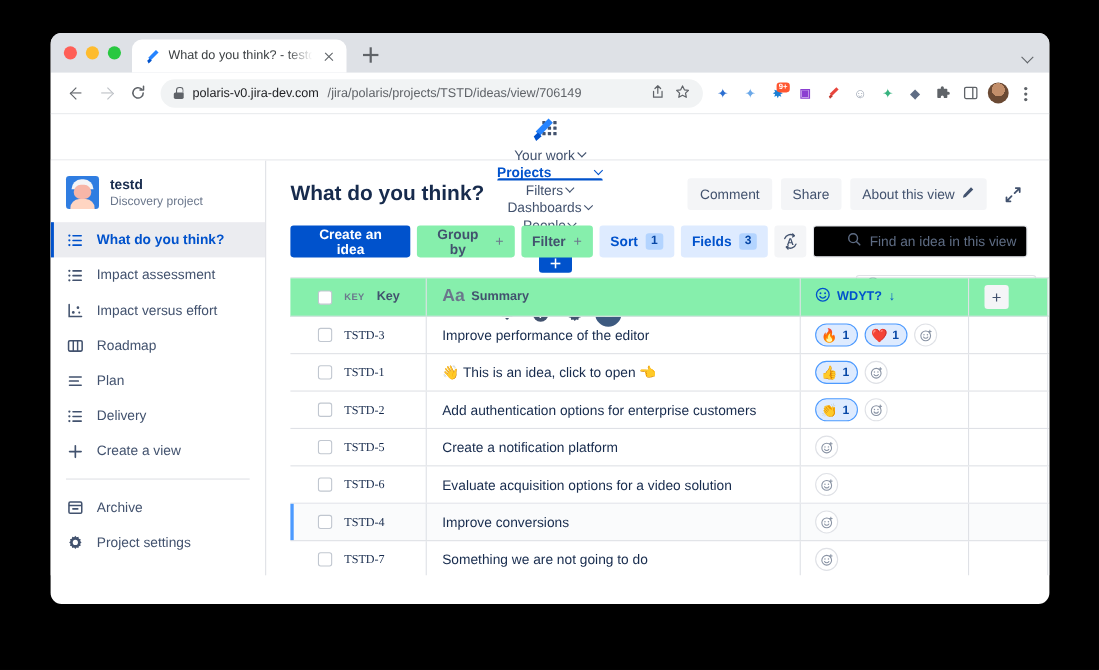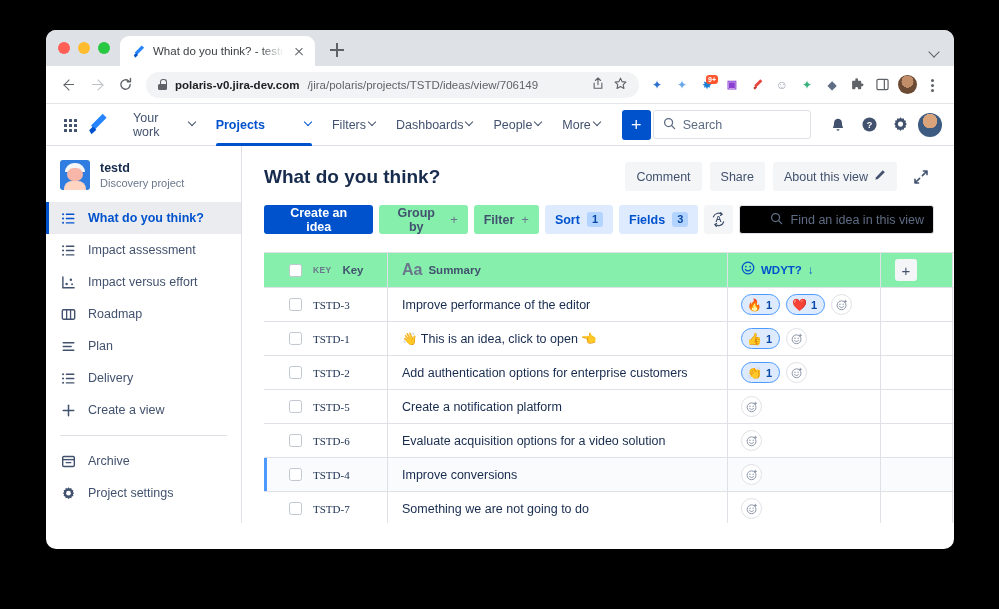--- a/index.html
+++ b/index.html
@@ -114,21 +114,21 @@
   }
   .lock { width: 9px; height: 11px; position: relative; flex: 0 0 9px; }
   .lock::before {
     content: ""; position: absolute; left: 0; bottom: 0; width: 9px; height: 6.5px;
     background: #5f6368; border-radius: 1.5px;
   }
   .lock::after {
     content: ""; position: absolute; left: 2px; top: 0; width: 5px; height: 6px;
     border: 1.4px solid #5f6368; border-bottom: none; border-radius: 3px 3px 0 0;
   }
-  .url-host { color: #202124; font-weight: 700; white-space: nowrap; }
+  .url-host { color: #202124; font-weight: 400; white-space: nowrap; }
   .url-path { color: #5f6368; white-space: nowrap; }
   .url-right { margin-left: auto; display: flex; gap: 10px; align-items: center; }
 
   .omni-icons { display: flex; align-items: center; gap: 1px; }
   .oi { width: 24px; height: 24px; display: flex; align-items: center; justify-content: center; position: relative; cursor: pointer; font-size: 12px; }
   .kebab { width: 18px; height: 18px; position: relative; cursor: pointer; }
   .kebab span { position: absolute; left: 8px; width: 3px; height: 3px; border-radius: 50%; background: #5f6368; }
   .kebab span:nth-child(1) { top: 3px; }
   .kebab span:nth-child(2) { top: 8px; }
   .kebab span:nth-child(3) { top: 13px; }
@@ -142,21 +142,21 @@
     background: #ff5630; color: #fff;
     font-size: 7px; line-height: 9px;
     border-radius: 3px; padding: 0 2px; font-weight: 700;
   }
 
   
   .jira-nav {
     height: 42px; background: #ffffff;
     border-bottom: 1px solid #dfe1e6;
     display: flex; align-items: center;
-    padding: 0 12px; gap: 2px;
+    padding: 0 12px; gap: 2px; flex-direction: column;
   }
   .grid-icon { width: 24px; height: 24px; position: relative; margin-right: 2px; cursor: pointer; }
   .grid-icon i {
     position: absolute; width: 3px; height: 3px; background: #42526e; border-radius: .5px;
   }
   .jira-logo { width: 26px; height: 26px; position: relative; margin-right: 12px; }
   .navlink {
     display: flex; align-items: center; gap: 3px;
     font-size: 12.5px; color: #42526e; font-weight: 500;
     padding: 0 9px; height: 42px; cursor: pointer;

